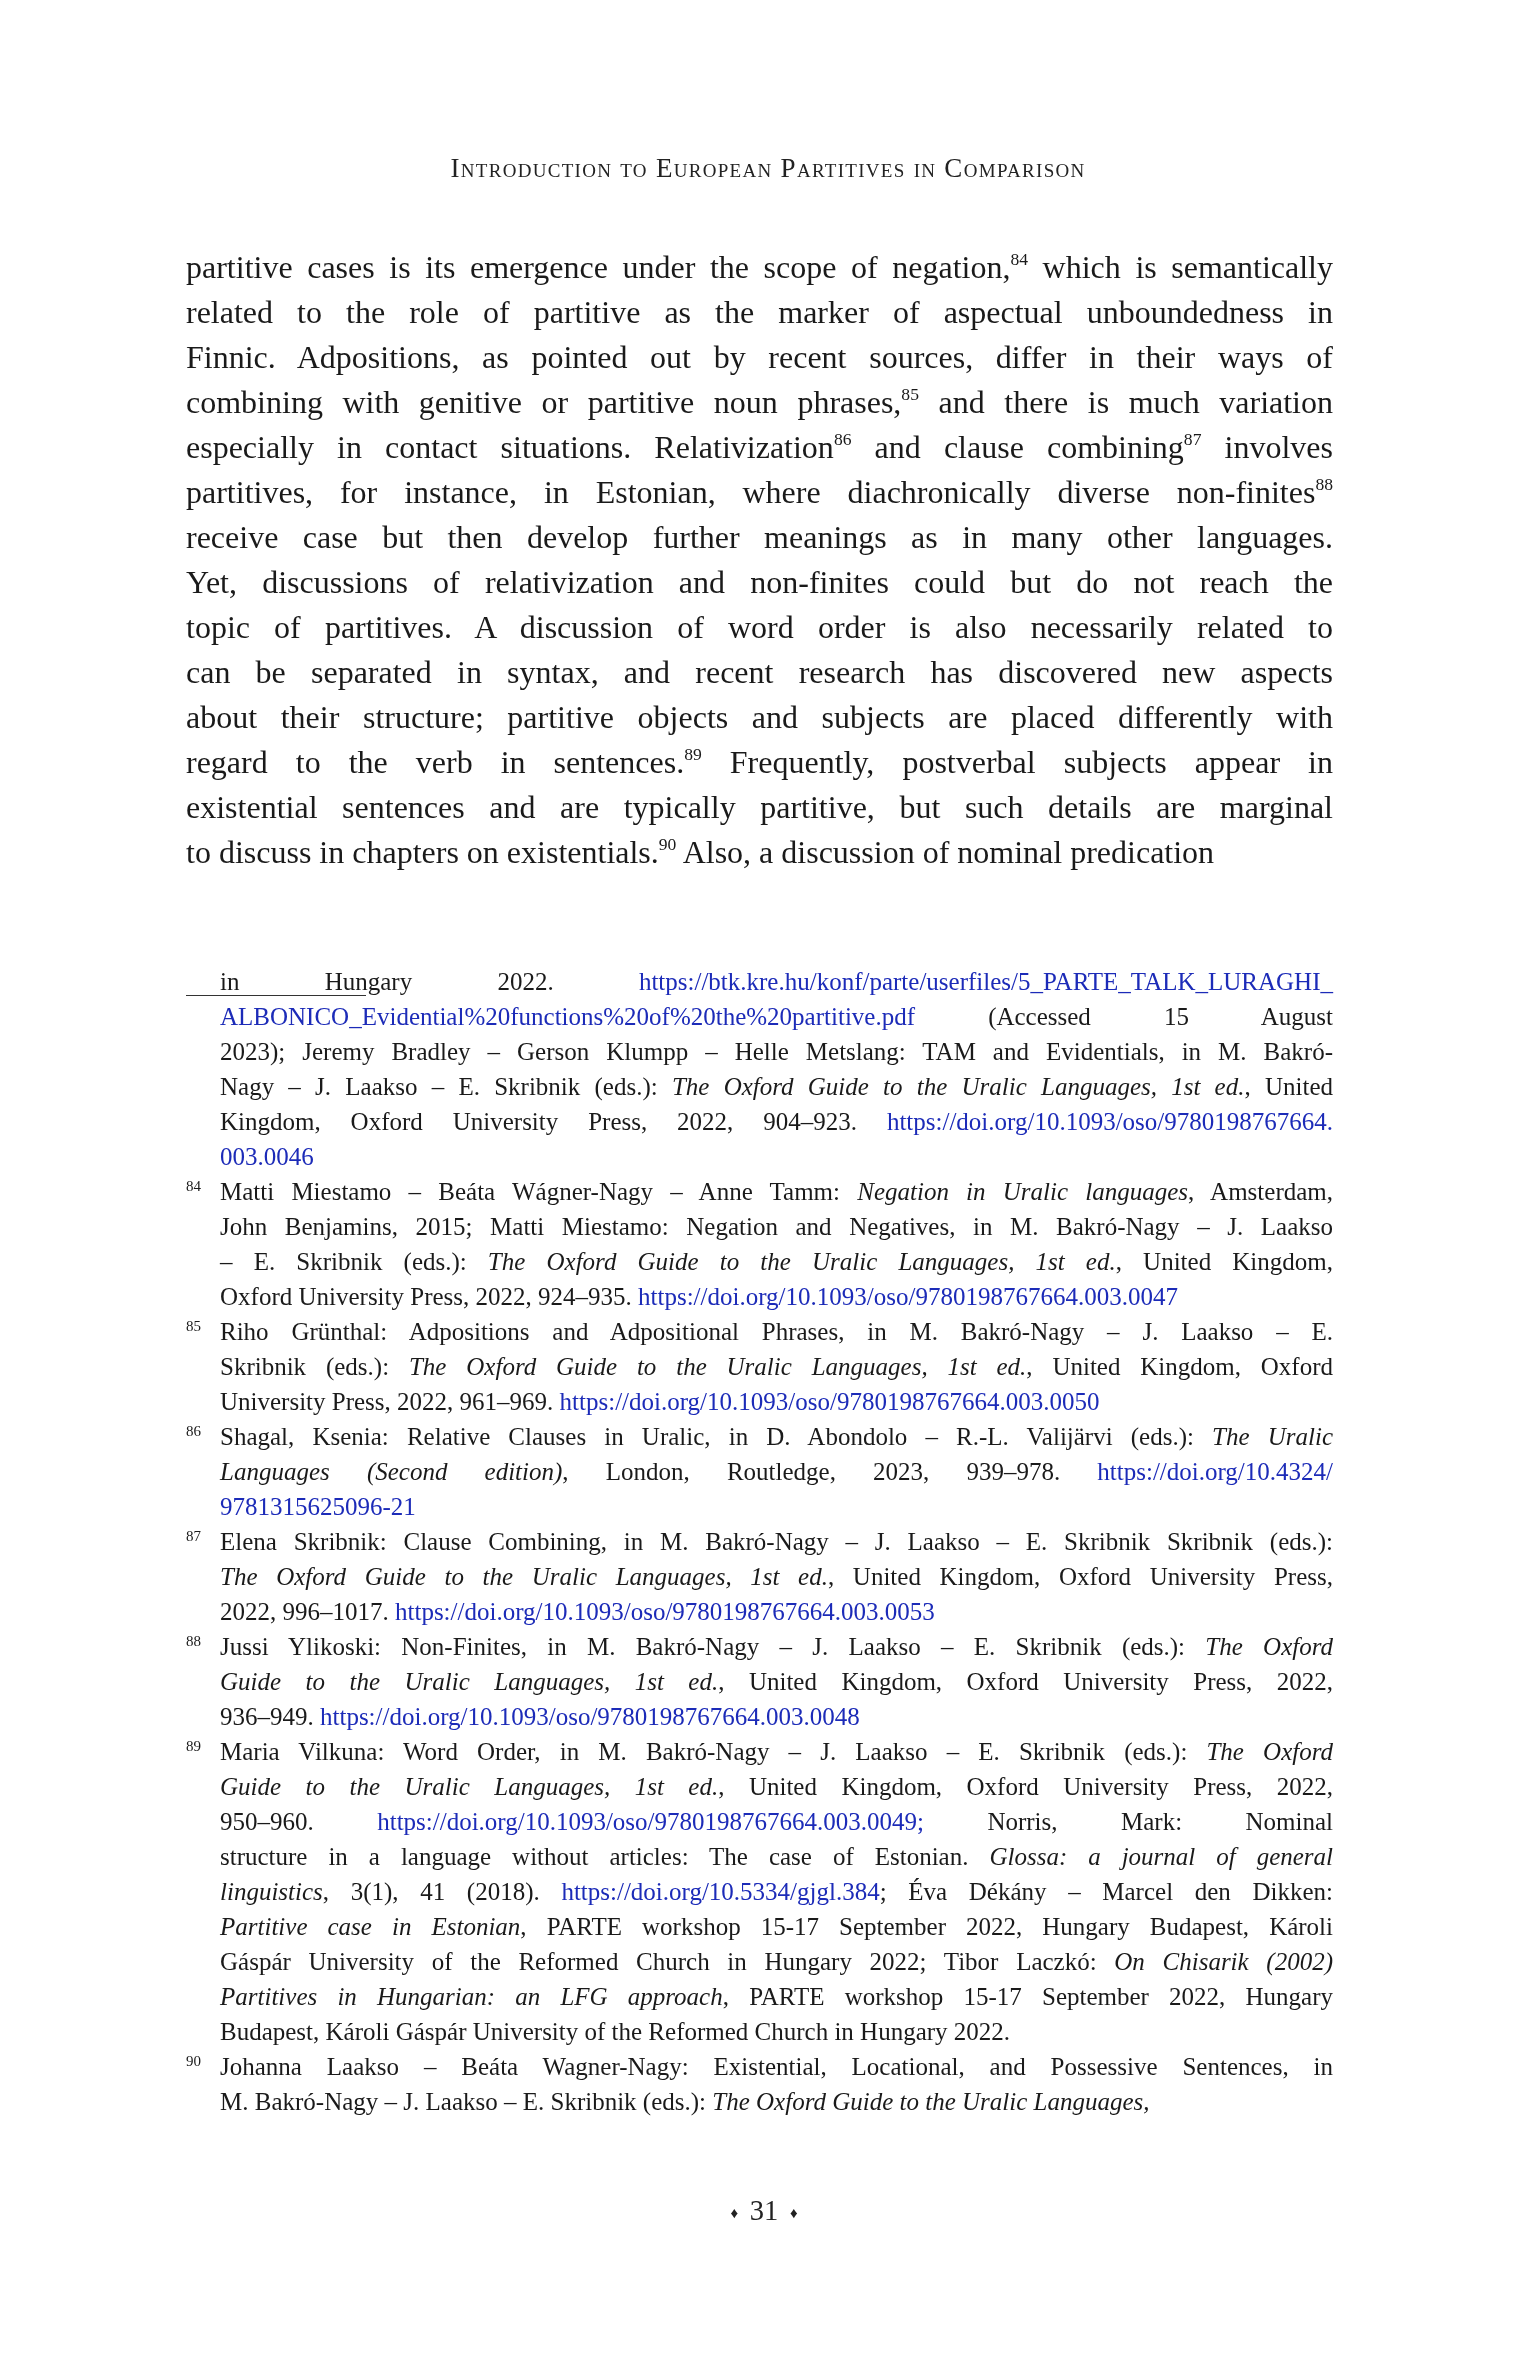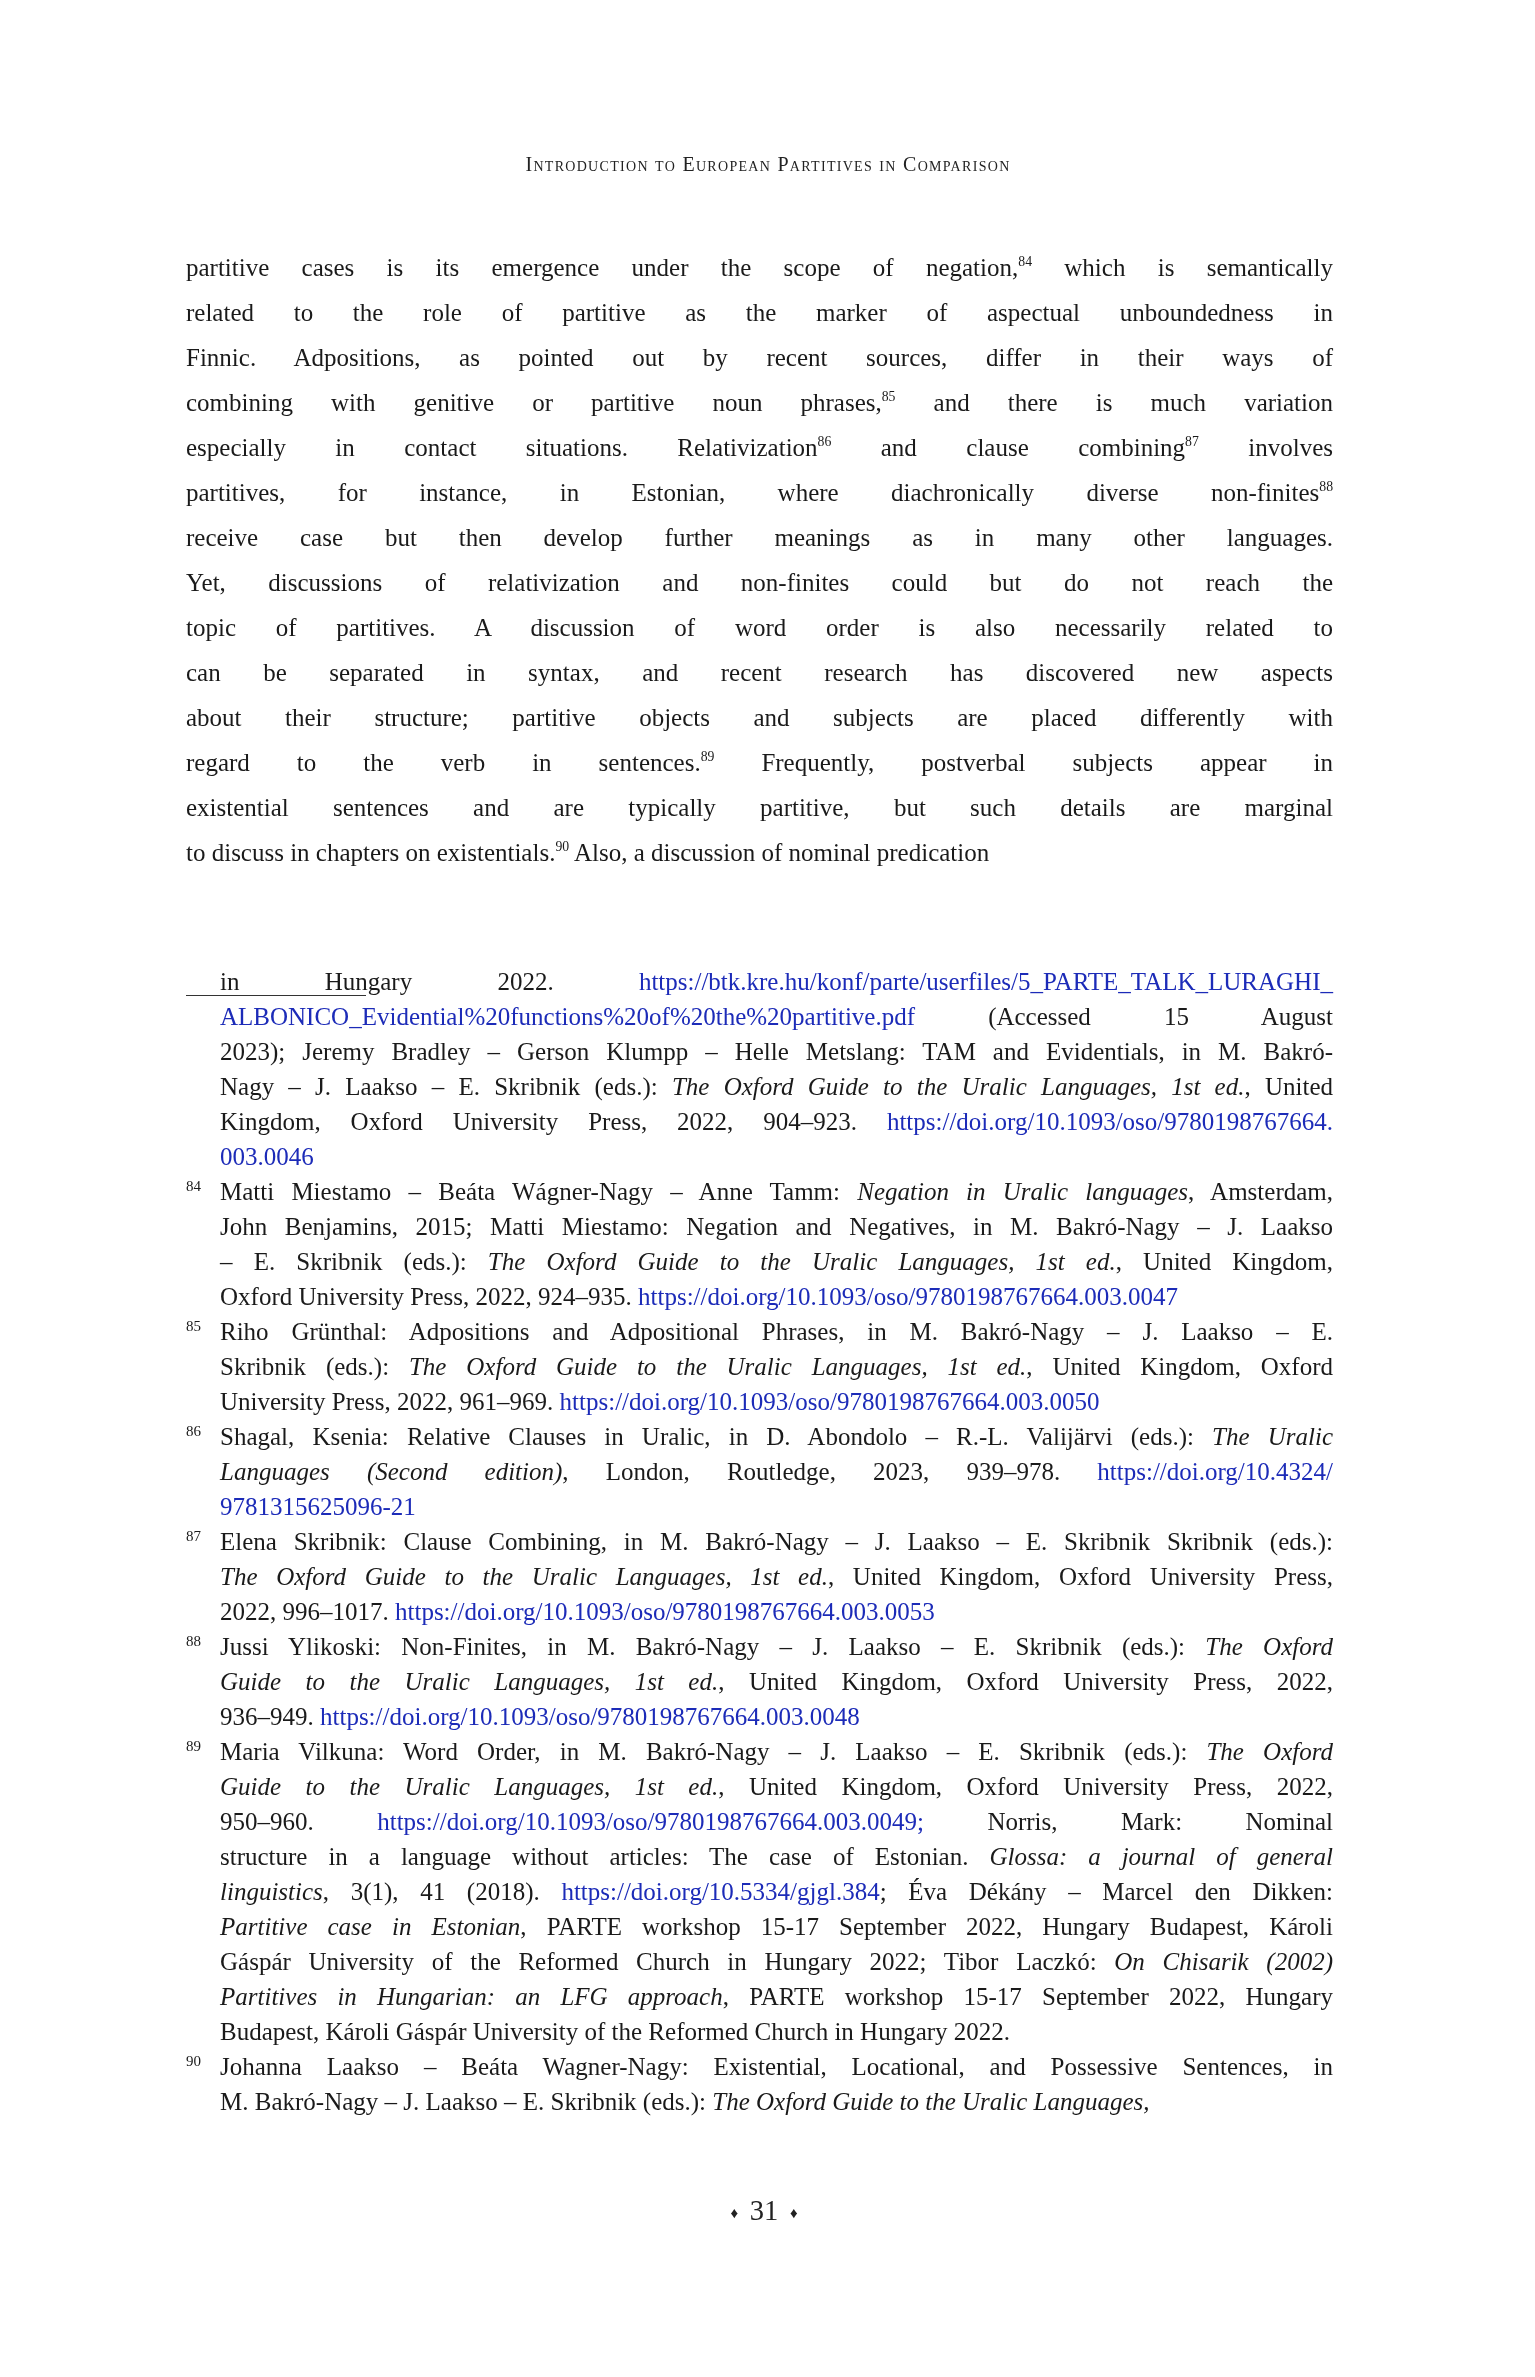--- a/index.html
+++ b/index.html
@@ -1,21 +1,21 @@
 <!DOCTYPE html>
 <html style="font-size:13.4px"><head>
 <meta charset="utf-8">
 <style>
   html, body { margin: 0; padding: 0; background: #ffffff; }
   body { width: 1536px; height: 2377px; position: relative; overflow: hidden;
          font-family: "Liberation Serif", "DejaVu Serif", serif; color: #1a1a1a; }
   .running-head { position: absolute; top: 153px; left: 0; width: 1536px; text-align: center;
-                  font-size: 20px; font-variant: small-caps; letter-spacing: 1.3px; color: #222; }
+                  font-size: 27px; font-variant: small-caps; letter-spacing: 1.3px; color: #222; }
   .body-text { position: absolute; top: 245px; left: 186px; width: 1147px;
-               font-size: 25px; line-height: 45px; text-align: justify; hyphens: none; }
+               font-size: 32px; line-height: 45px; text-align: justify; hyphens: none; }
   .body-text .ln { display: block; text-align: justify; text-align-last: justify; white-space: nowrap; }
   .body-text .ln.last { text-align-last: left; }
   sup { font-size: 0.55em; vertical-align: 0; position: relative; top: -0.75em; line-height: 0; }
   .rule { position: absolute; top: 995px; left: 186px; width: 180px; height: 0; border-top: 1.3px solid #333; }
   .footnotes { position: absolute; top: 964px; left: 186px; width: 1147px;
                font-size: 25px; line-height: 35px; }
   .fn { position: relative; padding-left: 34px; }
   .fn .num { position: absolute; left: 0; top: 0; font-size: 15px; line-height: 25px; }
   .fn .ln { display: block; text-align: justify; text-align-last: justify; white-space: nowrap; }
   .fn .ln.last { text-align-last: left; }

